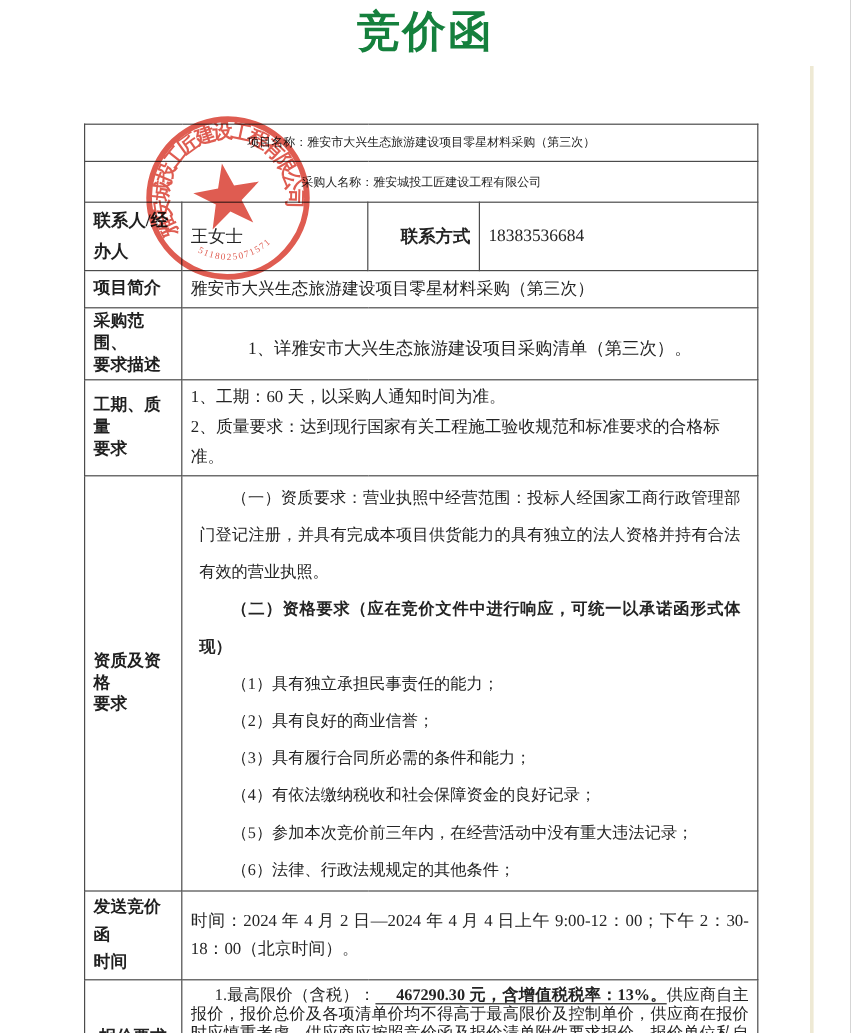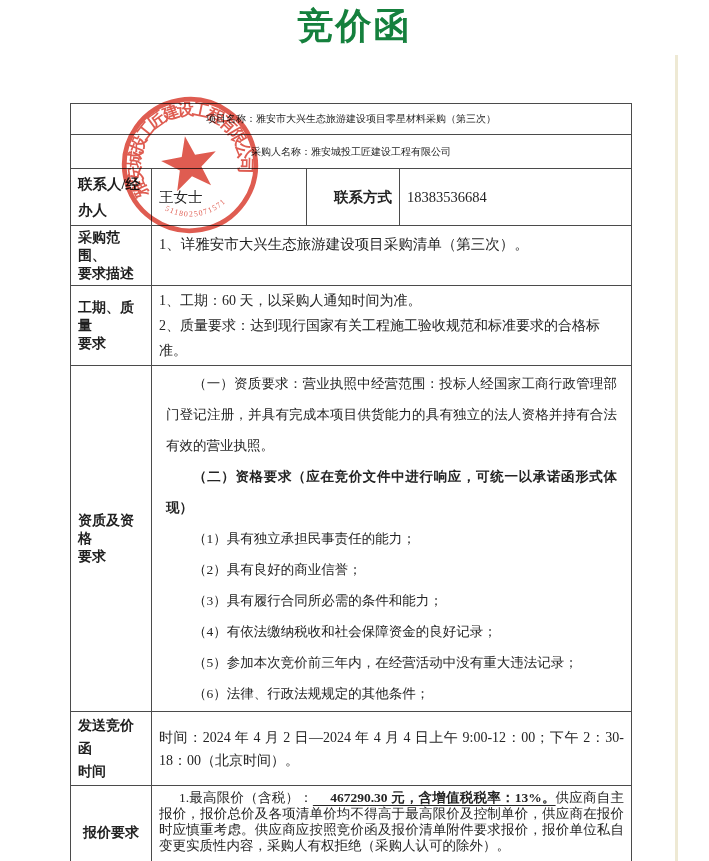--- a/index.html
+++ b/index.html
@@ -30,21 +30,21 @@
   .bold{font-weight:bold;text-align:right;}
   td.lbl{
     font-weight:bold; white-space:pre-line;
     line-height:26px; padding:2px 3px; color:#1f1f1f;
   }
   tr.r5 td.lbl, tr.r6 td.lbl, tr.r7 td.lbl{line-height:18px;margin-left:20px;}
   tr.r8 td.lbl{line-height:23px;}
   td.vtop{vertical-align:top; padding-top:6px;}
   tr.r1 td, tr.r2 td{font-weight:normal; font-size:10px;text-align:center;}
   tr.r3 td{font-size:14.5px;}
-  tr.r5 td.val{vertical-align:top; padding-top:9px; font-size:14.5px;}
+  tr.r5 td.val{vertical-align:top; padding-top:24px; font-size:14.5px;text-align:center;}
   .sched{line-height:25px; font-size:14px;}
   
   .qual{padding:4px 0 0 0;}
   .qual p{
     margin:0; padding:0 7px; text-indent:27px; line-height:31px;
     font-size:13.5px; text-align:justify;
   }
   .qual p.pb{font-weight:bold;}
   
   .sendtime{line-height:23px; font-size:14px; text-align:justify;}
@@ -96,20 +96,24 @@
     </tr>
     <tr class="r2" style="height:34px">
       <td colspan="4">采购人名称：雅安城投工匠建设工程有限公司</td>
     </tr>
     <tr class="r3" style="height:53px">
       <td class="lbl">联系人/经
 办人</td>
       <td class="vtop">王女士</td>
       <td class="vtop bold">联系方式</td>
       <td class="vtop">18383536684</td>
+    </tr>
+    <tr class="r4" style="height:31px">
+      <td class="lbl">项目简介</td>
+      <td colspan="3">雅安市大兴生态旅游建设项目零星材料采购（第三次）</td>
     </tr>
     <tr class="r5" style="height:60px">
       <td class="lbl">采购范围、
 要求描述</td>
       <td colspan="3" class="val">1、详雅安市大兴生态旅游建设项目采购清单（第三次）。</td>
     </tr>
     <tr class="r6" style="height:60px">
       <td class="lbl">工期、质量
 要求</td>
       <td colspan="3">

